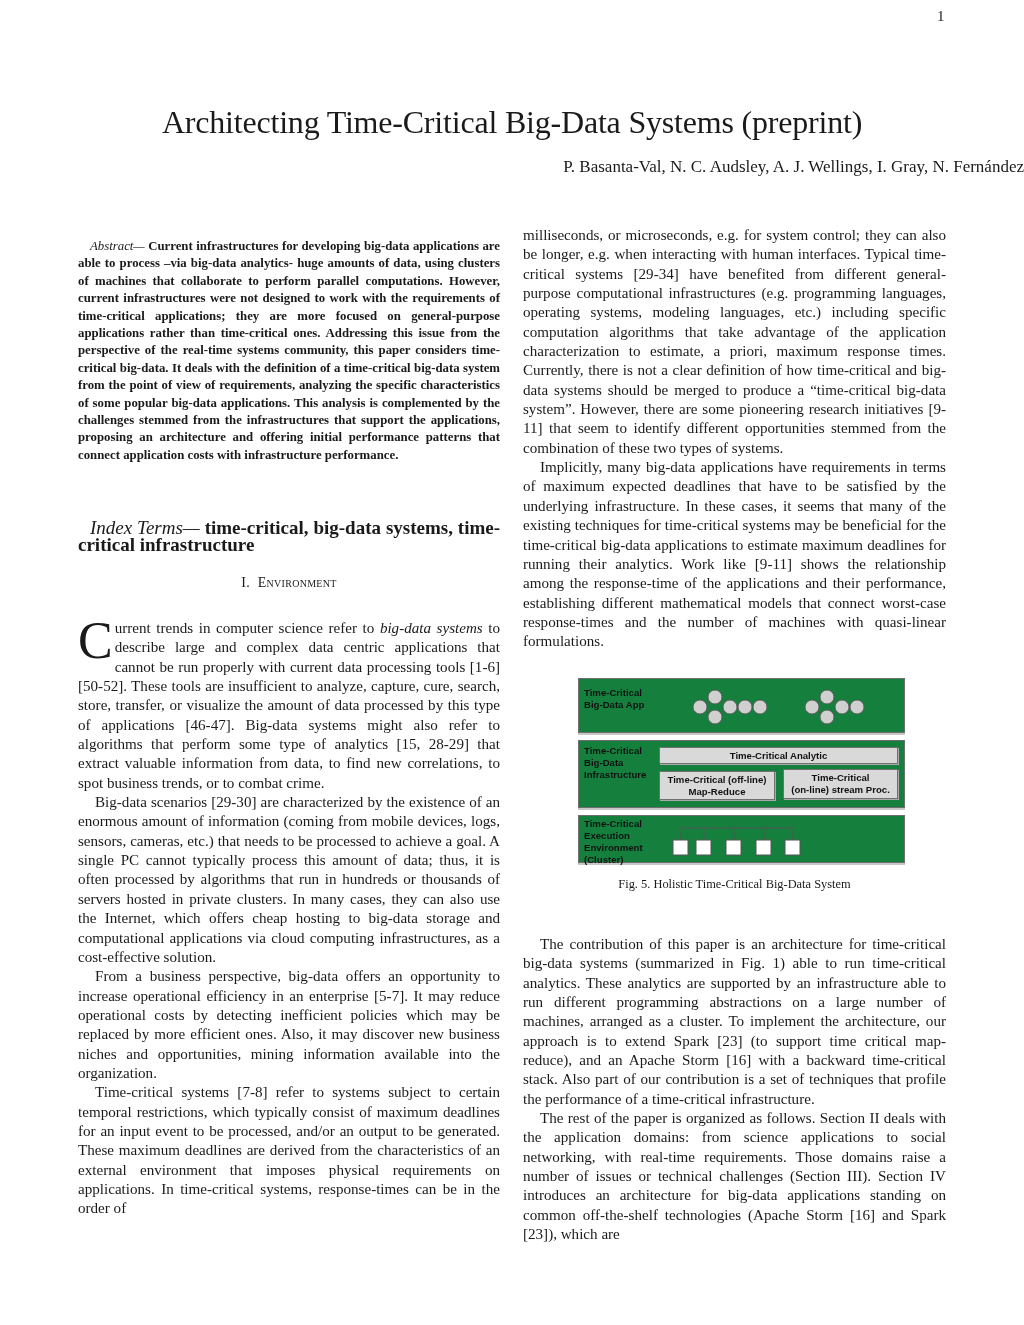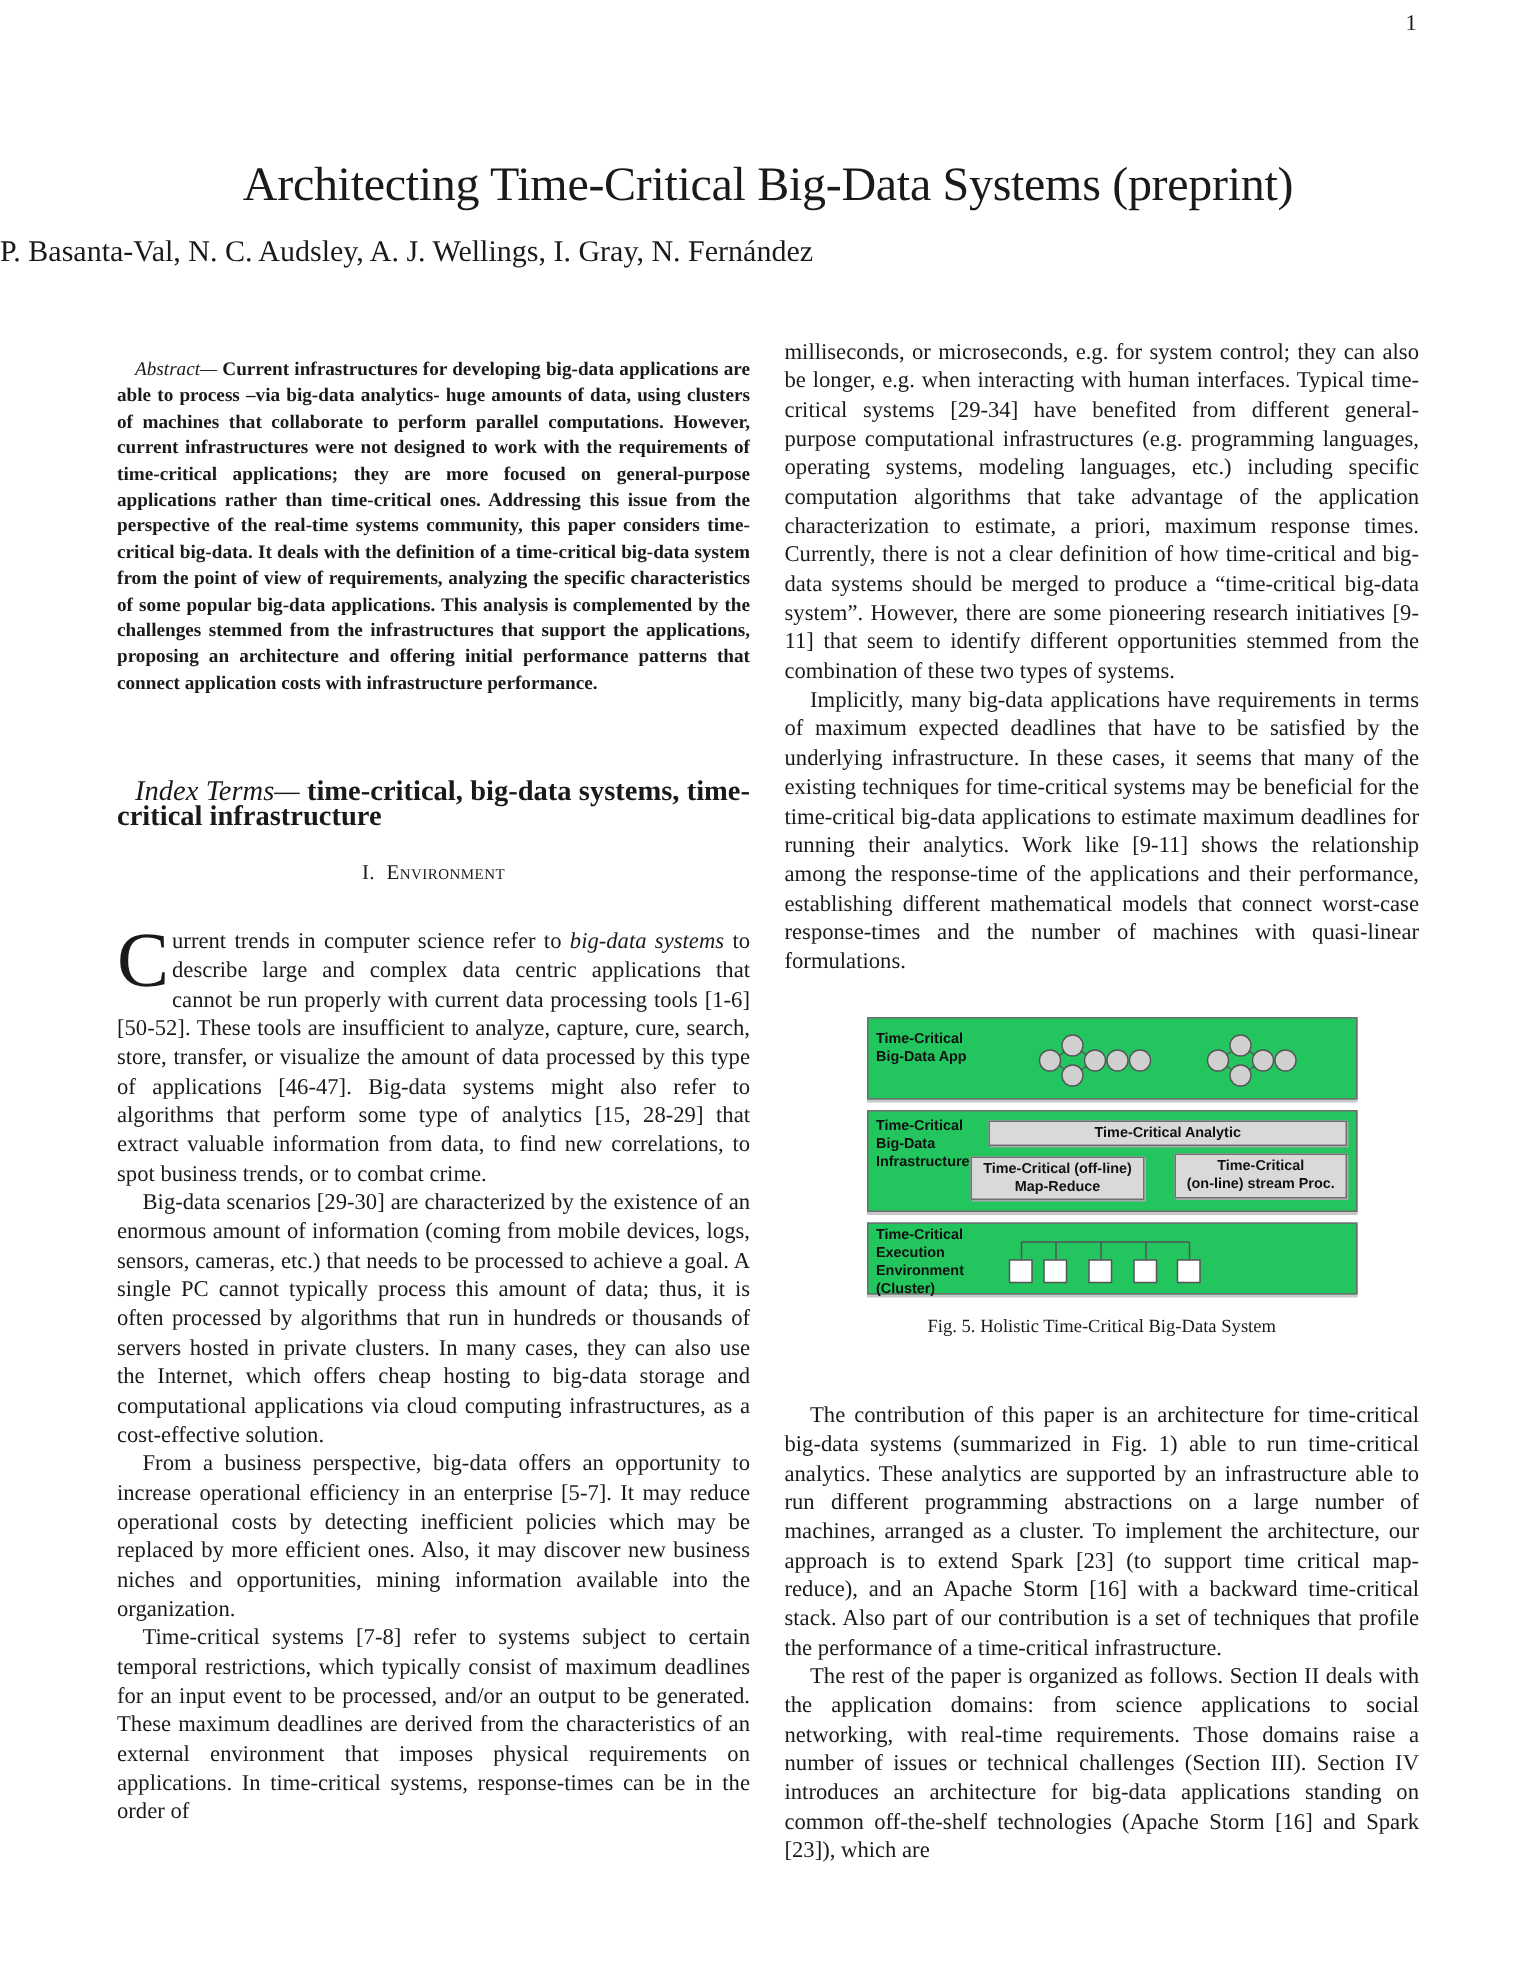--- a/index.html
+++ b/index.html
@@ -1,50 +1,50 @@
 <!DOCTYPE html>
 <html><head>
 <meta charset="utf-8">
 <style>
   * { box-sizing: border-box; margin: 0; padding: 0; }
   html, body { width: 1024px; height: 1325px; background: #ffffff; overflow: hidden; }
   body { position: relative; font-family: "Liberation Serif", "DejaVu Serif", serif; color: #1a1a1a; }
 
   .page-number { position: absolute; top: 8px; left: 937px; font-size: 15px; }
   .title { position: absolute; top: 104px; left: 0; width: 1024px; text-align: center; font-size: 32px; font-weight: normal; letter-spacing: -0.2px; }
-  .authors { position: absolute; top: 157px; left: 0; width: 1024px; text-align: left; font-size: 20px; }
+  .authors { position: absolute; top: 157px; left: 0; width: 1024px; text-align: right; font-size: 17px; }
 
   .col { position: absolute; font-size: 15.1px; line-height: 19.35px; text-align: justify; margin-top: 24px; }
   .col-left { left: 78px; top: 595px; width: 422px; }
   .col-right { left: 523px; top: 202px; width: 423px; }
 
   .abstract { position: absolute; left: 78px; top: 221px; width: 422px; font-size: 12.8px; line-height: 17.4px; font-weight: bold; text-align: justify; }
   .abstract .lead { font-style: italic; font-weight: normal; }
   .abstract p { text-indent: 12px; margin-top: 17px; }
   .index-terms { position: absolute; left: 78px; top: 519px; width: 422px; font-size: 19px; line-height: 17.4px; font-weight: bold; text-align: justify; text-indent: 12px; }
   .index-terms .lead { font-style: italic; font-weight: normal; }
 
   .section-heading { position: absolute; left: 78px; top: 575px; width: 422px; text-align: center; font-size: 14px; font-variant: small-caps; letter-spacing: 0.3px; }
 
   .para { text-indent: 17px; }
   .para.first { text-indent: 0; }
   .dropcap { float: left; font-size: 52px; line-height: 40px; padding-top: 2px; margin-right: 2px; margin-bottom: -2px; }
   .ital { font-style: italic; }
 
   
   .figure { position: absolute; left: 578px; top: 678px; width: 327px; font-family: "Liberation Sans", "DejaVu Sans", sans-serif; }
-  .fig-layer { position: relative; border: 1px solid #6e6e6e; background: #22c55e; box-shadow: 0 2px 0 #c8c8c8; margin-bottom: 7px; }
+  .fig-layer { position: relative; border: 1px solid #6e6e6e; background: #15803d; box-shadow: 0 2px 0 #c8c8c8; margin-bottom: 7px; }
   .fig-layer .layer-label { position: absolute; left: 5px; top: 8px; font-size: 9.6px; line-height: 12px; font-weight: bold; color: #111; }
   .layer-app { height: 55px; }
   .layer-infra { height: 68px; }
   .layer-exec { height: 48px; }
   .layer-exec .layer-label { top: 2px; }
   .box { position: absolute; background: #d9d9d9; border: 1px solid #707070; box-shadow: 1px 1px 0 #aaa; font-size: 9.6px; font-weight: bold; text-align: center; line-height: 12px; color: #111; display: flex; align-items: center; justify-content: center; }
   .box-analytic { left: 80px; top: 6px; width: 239px; height: 17px; }
-  .box-mapreduce { left: 68px; top: 30px; width: 116px; height: 29px; }
+  .box-mapreduce { left: 80px; top: 30px; width: 116px; height: 29px; }
   .box-stream { left: 204px; top: 28px; width: 115px; height: 30px; }
   .graph { position: absolute; }
   .fig-caption { position: absolute; left: 523px; top: 877px; width: 423px; text-align: center; font-size: 12.4px; font-family: "Liberation Serif", "DejaVu Serif", serif; }
 </style>
 </head>
 <body>
 
 <div class="page-number">1</div>
 <h1 class="title">Architecting Time-Critical Big-Data Systems (preprint)</h1>
 <div class="authors">P. Basanta-Val, N. C. Audsley, A. J. Wellings, I. Gray, N. Fernández</div>

